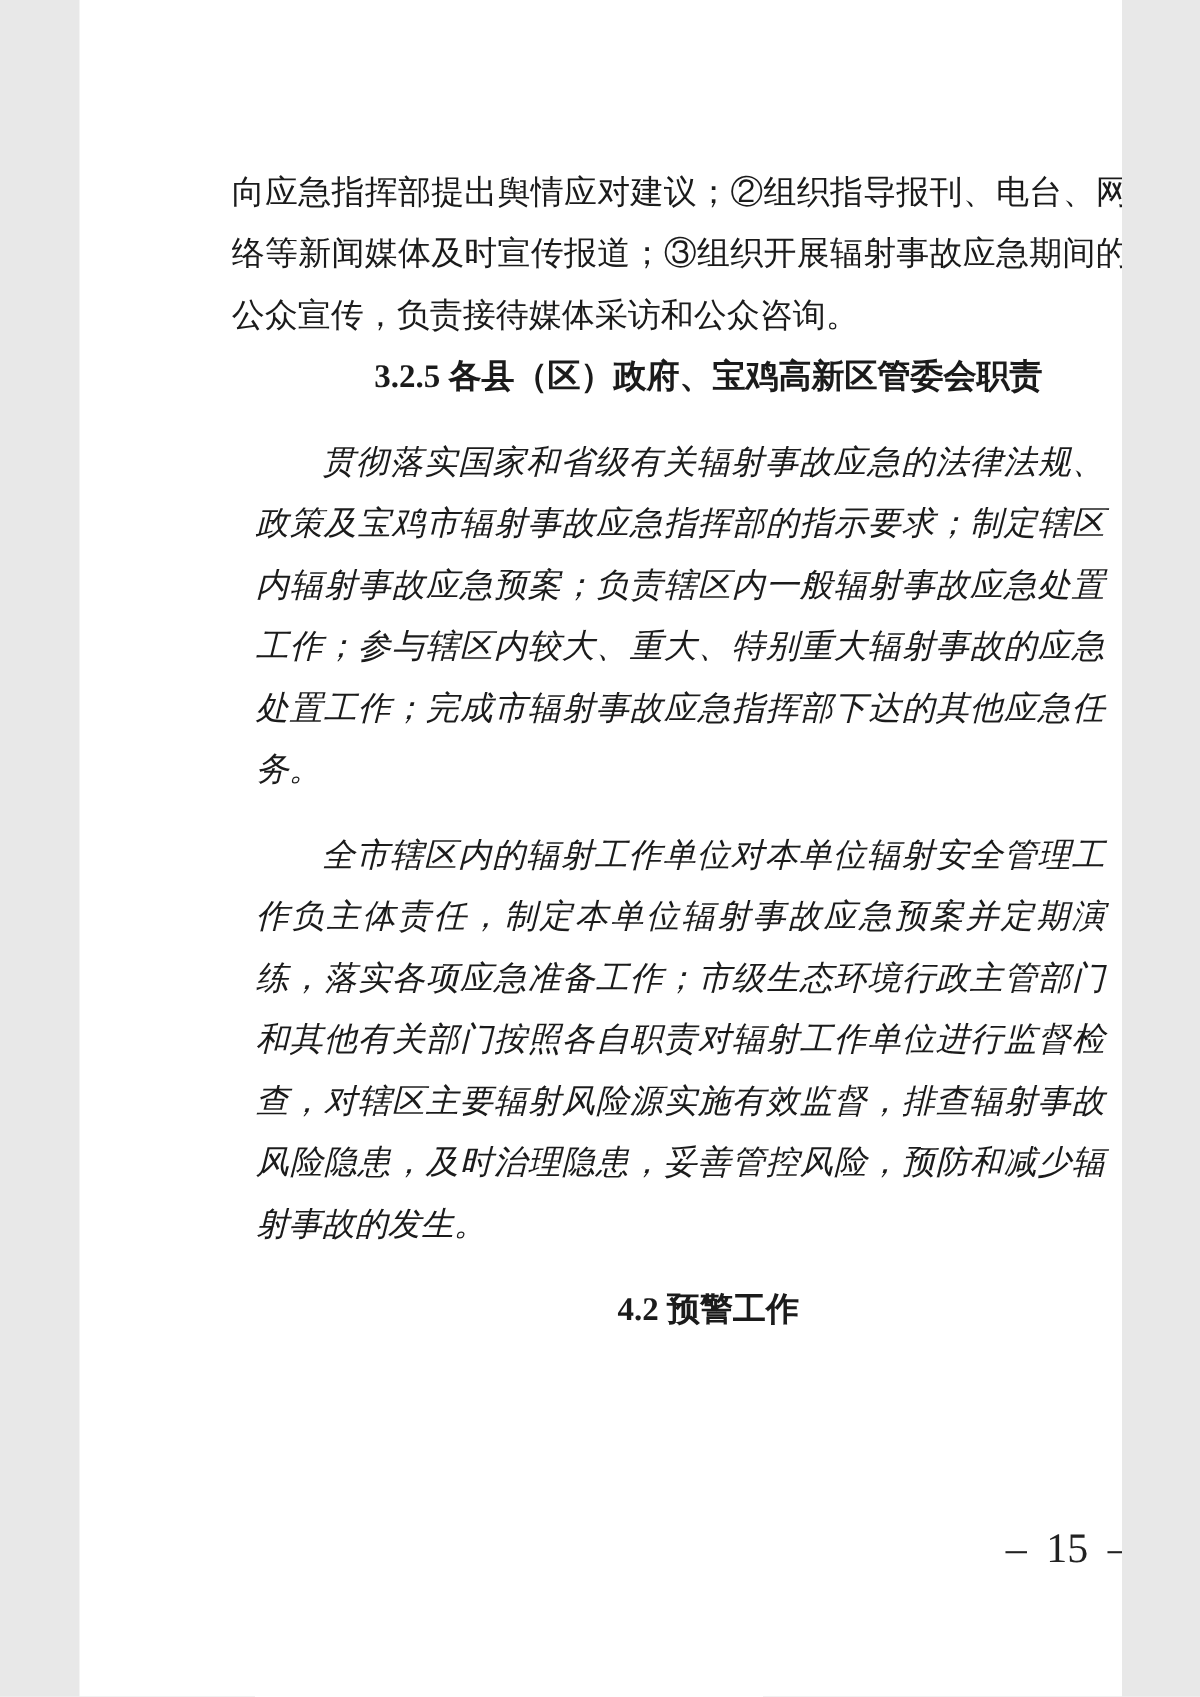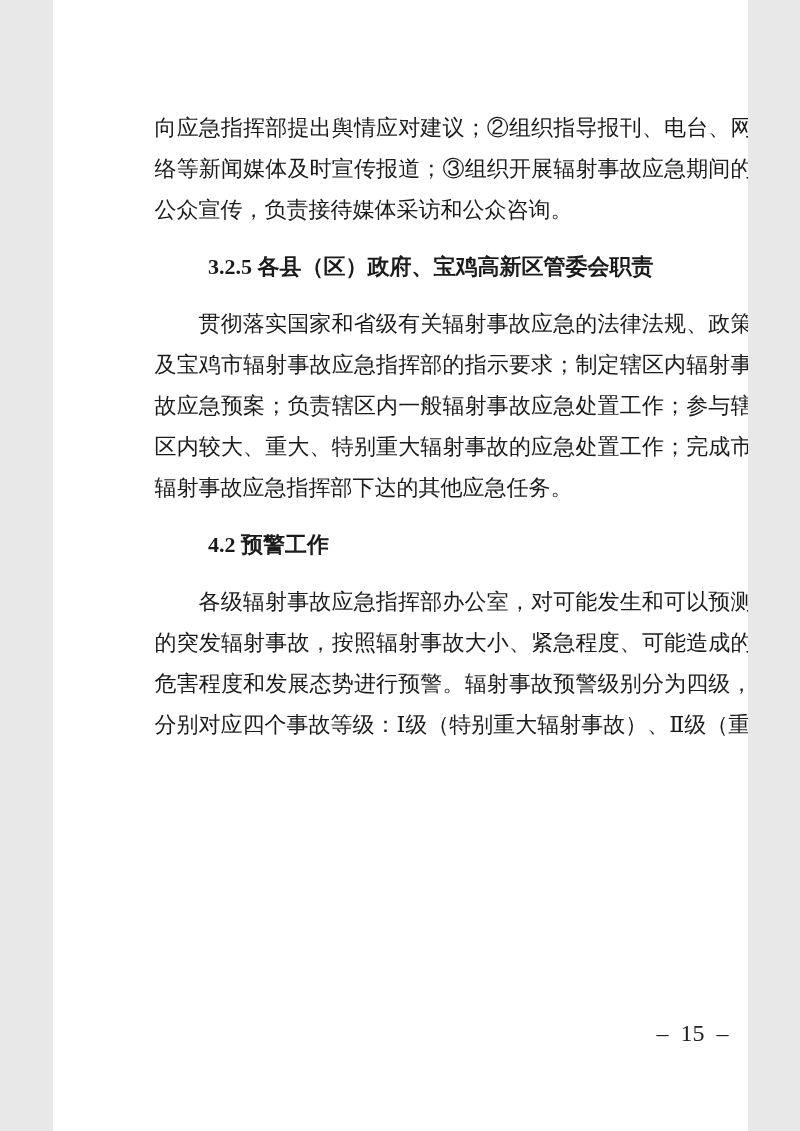--- a/index.html
+++ b/index.html
@@ -20,65 +20,66 @@
     position: absolute;
     left: 102px;
     top: 107px;
     width: 598px;
     color: #1b1b1b;
     font-size: 22px;
     line-height: 41px;
     text-align: justify;
   }
   .para {
-    margin: 0;
+    margin: 16px;
     text-indent: 2em;
+    font-style: italic;
   }
   .para-cont {
     margin: 0;
     text-indent: 0;
   }
   .heading {
-    margin: 16px;
+    margin: 0;
     font-size: 22px;
     line-height: 41px;
     font-weight: 700;
     text-indent: 1.7em;
-    text-align: left;
+    text-align: center;
   }
   .page-number {
     position: absolute;
     top: 1020px;
     left: 604px;
     width: 110px;
-    text-align: left;
+    text-align: center;
     color: #222222;
-    font-size: 24px;
+    font-size: 28px;
     line-height: 26px;
     word-spacing: 6px;
     font-family: "Liberation Serif", "DejaVu Serif", serif;
   }
 </style>
 </head>
 <body>
 
 <div class="page">
 
   <div class="doc-body">
 
     <p class="para-cont">向应急指挥部提出舆情应对建议；②组织指导报刊、电台、网络等新闻媒体及时宣传报道；③组织开展辐射事故应急期间的公众宣传，负责接待媒体采访和公众咨询。</p>
 
     <h3 class="heading">3.2.5 各县（区）政府、宝鸡高新区管委会职责</h3>
 
     <p class="para">贯彻落实国家和省级有关辐射事故应急的法律法规、政策及宝鸡市辐射事故应急指挥部的指示要求；制定辖区内辐射事故应急预案；负责辖区内一般辐射事故应急处置工作；参与辖区内较大、重大、特别重大辐射事故的应急处置工作；完成市辐射事故应急指挥部下达的其他应急任务。</p>
 
 
 
+    <p class="para">全市辖区内的辐射工作单位对本单位辐射安全管理工作负主体责任，制定本单位辐射事故应急预案并定期演练，落实各项应急准备工作；市级生态环境行政主管部门和其他有关部门按照各自职责对辐射工作单位进行监督检查，对辖区主要辐射风险源实施有效监督，排查辐射事故风险隐患，及时治理隐患，妥善管控风险，预防和减少辐射事故的发生。</p>
 
     <h3 class="heading">4.2 预警工作</h3>
 
-    <p class="para">各级辐射事故应急指挥部办公室，对可能发生和可以预测的突发辐射事故，按照辐射事故大小、紧急程度、可能造成的危害程度和发展态势进行预警。辐射事故预警级别分为四级，分别对应四个事故等级：Ⅰ级（特别重大辐射事故）、Ⅱ级（重</p>
 
   </div>
 
   <div class="page-number">– 15 –</div>
 
 </div>
 
 </body></html>

